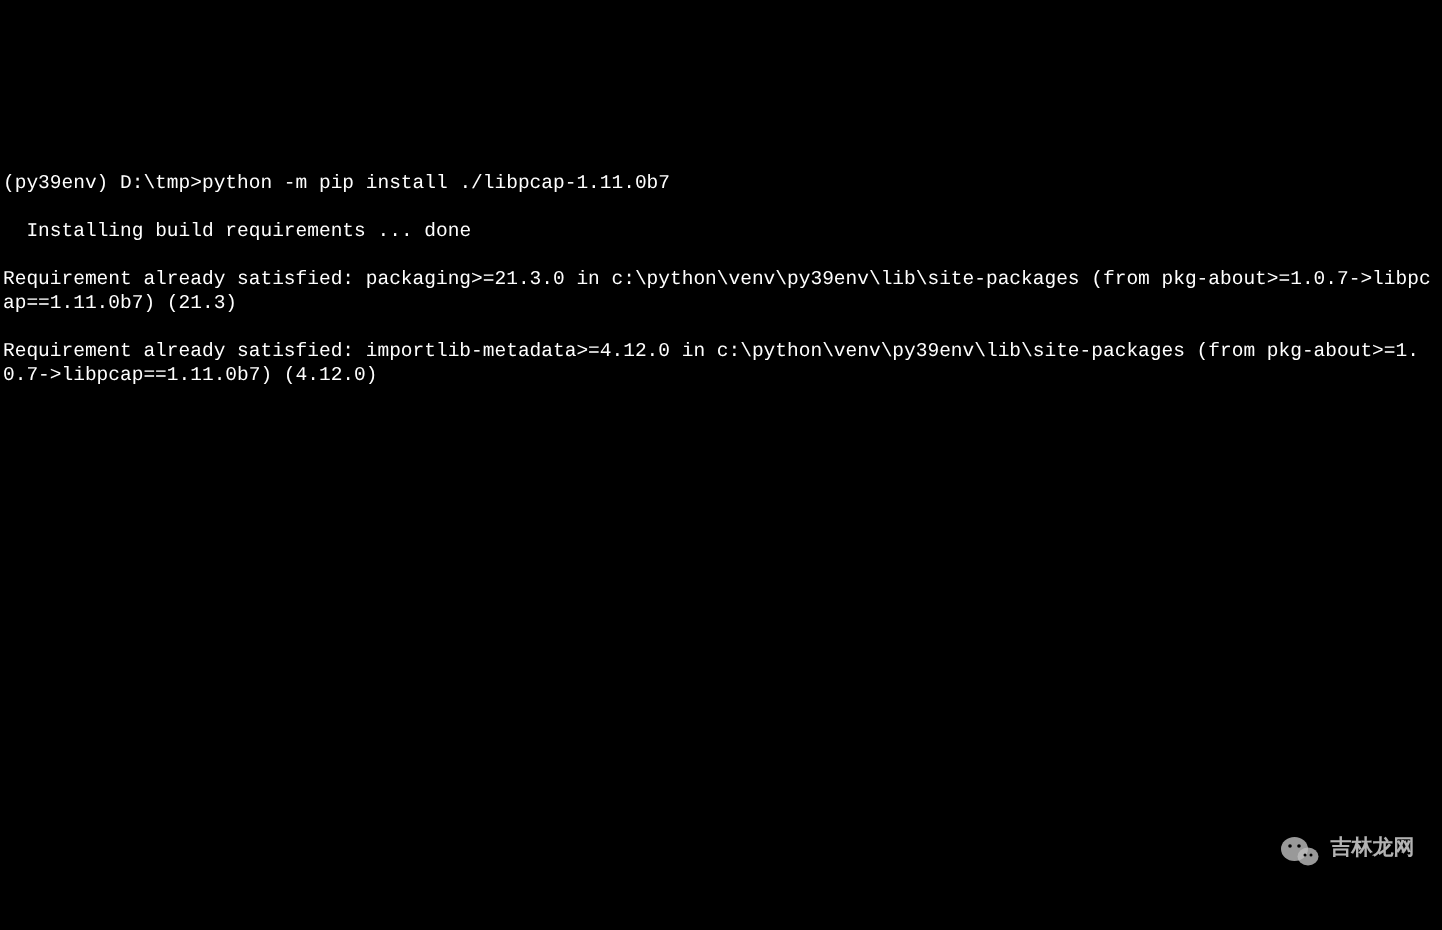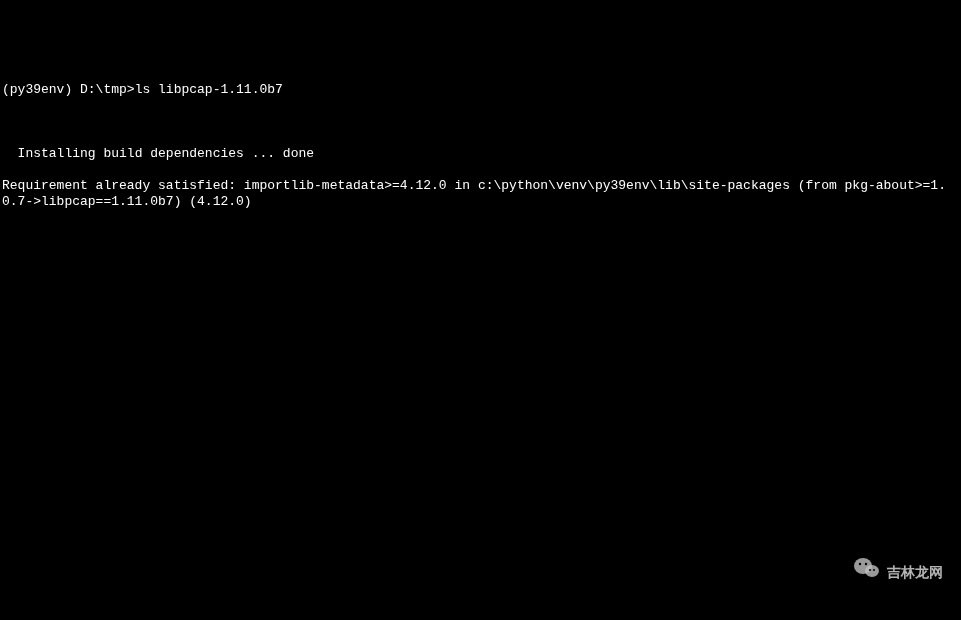--- a/index.html
+++ b/index.html
@@ -20,34 +20,35 @@
   .line { display: block; }
   .watermark {
     position: absolute;
     right: 18px;
     bottom: 40px;
     color: rgba(255,255,255,0.7);
     font-family: sans-serif;
     font-size: 14px;
     font-weight: bold;
     display: flex;
-    align-items: flex-end;
+    align-items: flex-start;
     gap: 6px;
   }
   .watermark svg { opacity: 0.75; }
 </style>
 </head>
 <body>
 
 
 
 <div class="terminal">
-<span class="line"><span>(py39env) D:\tmp&gt;</span><span>ls libpcap-1.11.0b7</span></span>
 <span class="line"> </span>
-<span class="line">  Installing build dependencies ... done</span>
+<span class="line"><span>(py39env) D:\tmp&gt;</span><span>python -m pip install ./libpcap-1.11.0b7</span></span>
+<span class="line">  Installing build requirements ... done</span>
+<span class="line">Requirement already satisfied: packaging&gt;=21.3.0 in c:\python\venv\py39env\lib\site-packages (from pkg-about&gt;=1.0.7-&gt;libpcap==1.11.0b7) (21.3)</span>
 <span class="line">Requirement already satisfied: importlib-metadata&gt;=4.12.0 in c:\python\venv\py39env\lib\site-packages (from pkg-about&gt;=1.0.7-&gt;libpcap==1.11.0b7) (4.12.0)</span>
 
 
 
 
 
 
 
 
 

